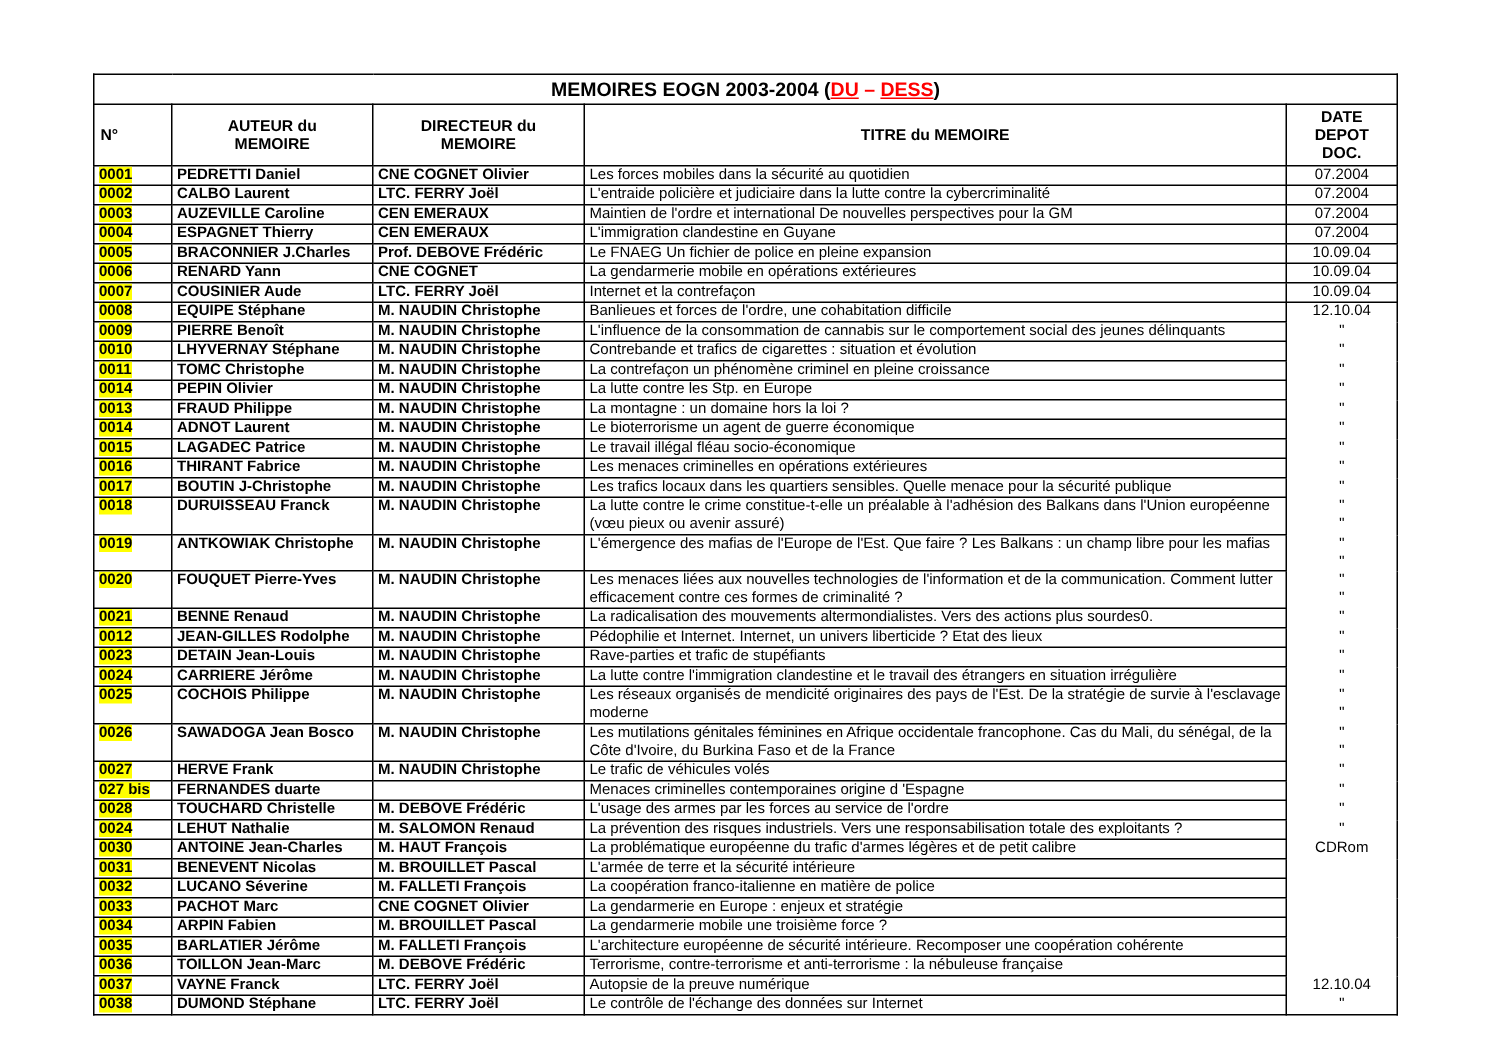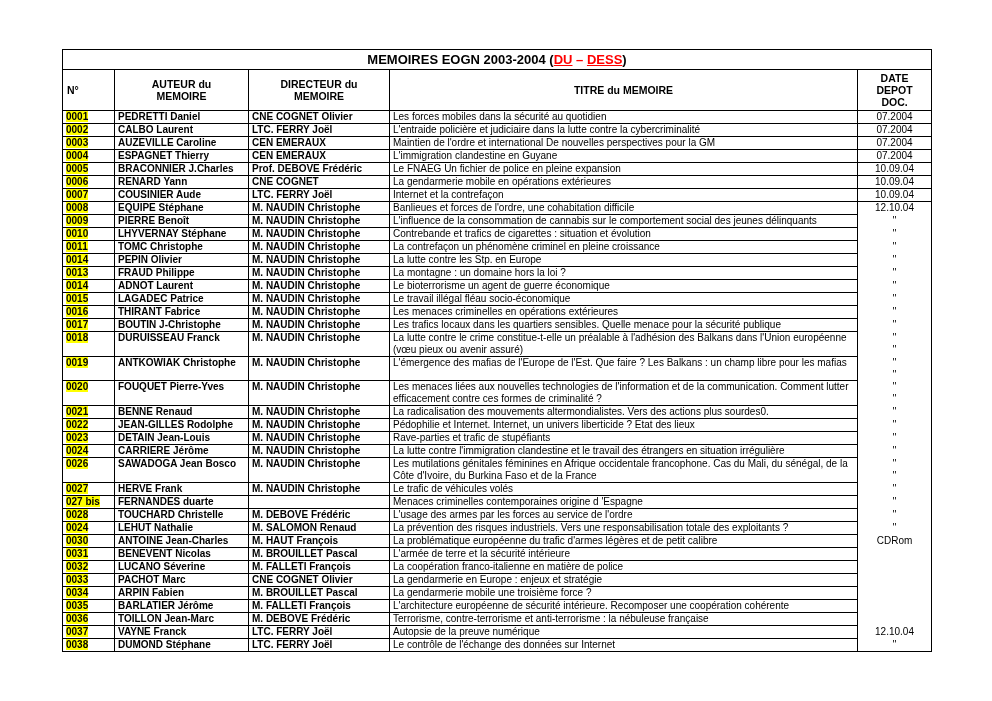--- a/index.html
+++ b/index.html
@@ -241,21 +241,21 @@
 
   <tr>
     <td class="num"><span class="hl">0021</span></td>
     <td class="author">BENNE Renaud</td>
     <td class="director">M. NAUDIN Christophe</td>
     <td class="title-cell">La radicalisation des mouvements altermondialistes. Vers des actions plus sourdes0.</td>
     <td class="date no-top no-bottom">''</td>
   </tr>
 
   <tr>
-    <td class="num"><span class="hl">0022</span></td>
+    <td class="num"><span class="hl">0012</span></td>
     <td class="author">JEAN-GILLES Rodolphe</td>
     <td class="director">M. NAUDIN Christophe</td>
     <td class="title-cell">Pédophilie et Internet. Internet, un univers liberticide ? Etat des lieux</td>
     <td class="date no-top no-bottom">''</td>
   </tr>
 
   <tr>
     <td class="num"><span class="hl">0023</span></td>
     <td class="author">DETAIN Jean-Louis</td>
     <td class="director">M. NAUDIN Christophe</td>
@@ -264,20 +264,28 @@
   </tr>
 
   <tr>
     <td class="num"><span class="hl">0024</span></td>
     <td class="author">CARRIERE Jérôme</td>
     <td class="director">M. NAUDIN Christophe</td>
     <td class="title-cell">La lutte contre l'immigration clandestine et le travail des étrangers en situation irrégulière</td>
     <td class="date no-top no-bottom">''</td>
   </tr>
 
+  <tr>
+    <td class="num"><span class="hl">0025</span></td>
+    <td class="author">COCHOIS Philippe</td>
+    <td class="director">M. NAUDIN Christophe</td>
+    <td class="title-cell">Les réseaux organisés de mendicité originaires des pays de l'Est. De la stratégie de survie à l'esclavage moderne</td>
+    <td class="date no-top no-bottom">''
+''</td>
+  </tr>
 
   <tr>
     <td class="num"><span class="hl">0026</span></td>
     <td class="author">SAWADOGA Jean Bosco</td>
     <td class="director">M. NAUDIN Christophe</td>
     <td class="title-cell">Les mutilations génitales féminines en Afrique occidentale francophone. Cas du Mali, du sénégal, de la Côte d'Ivoire, du Burkina Faso et de la France</td>
     <td class="date no-top no-bottom">''
 ''</td>
   </tr>
 

